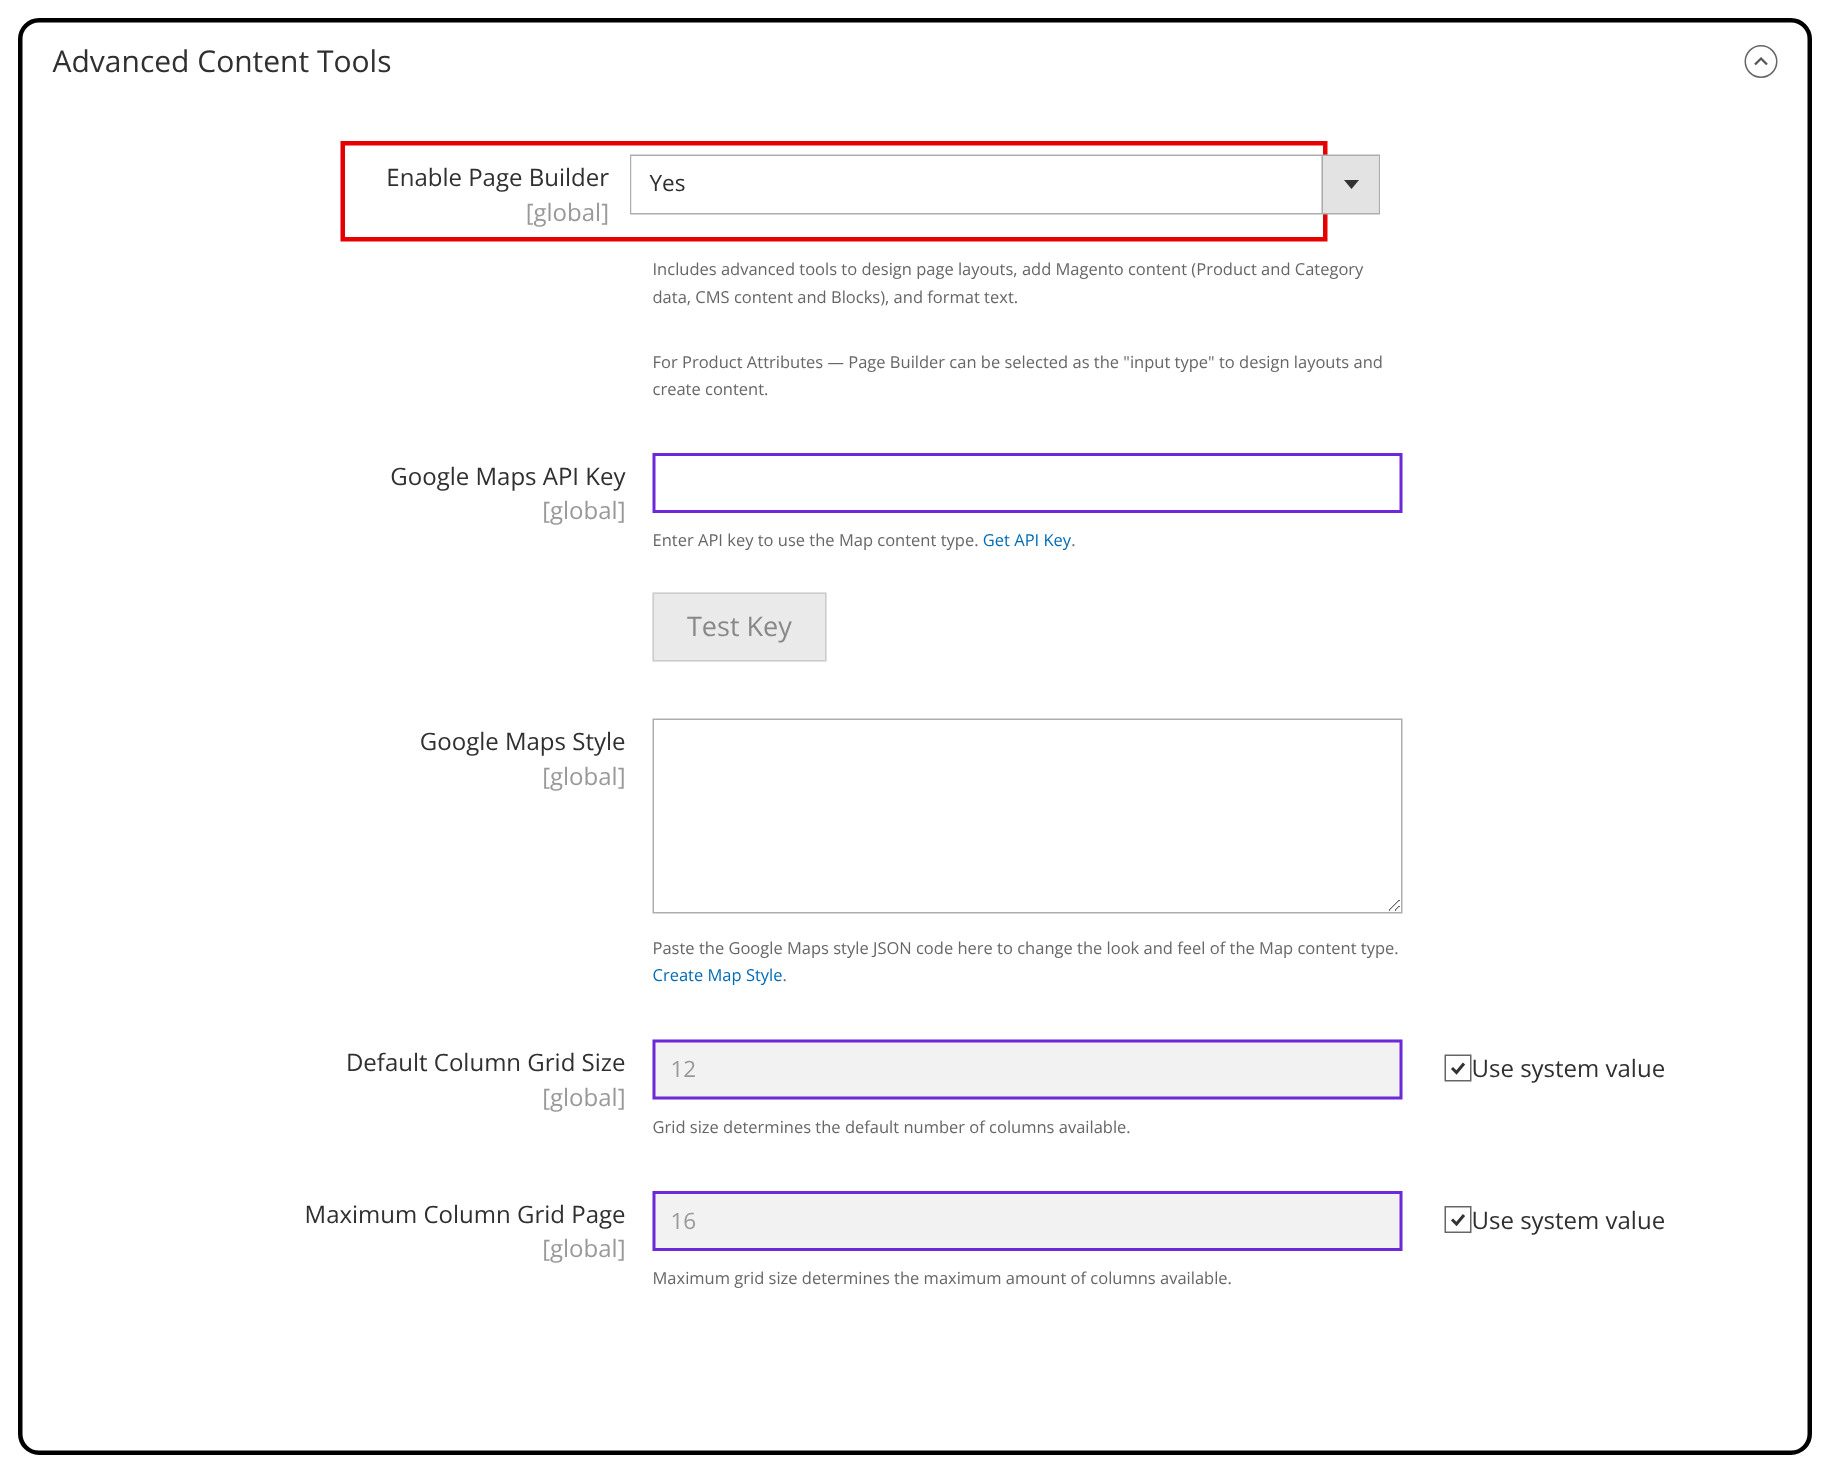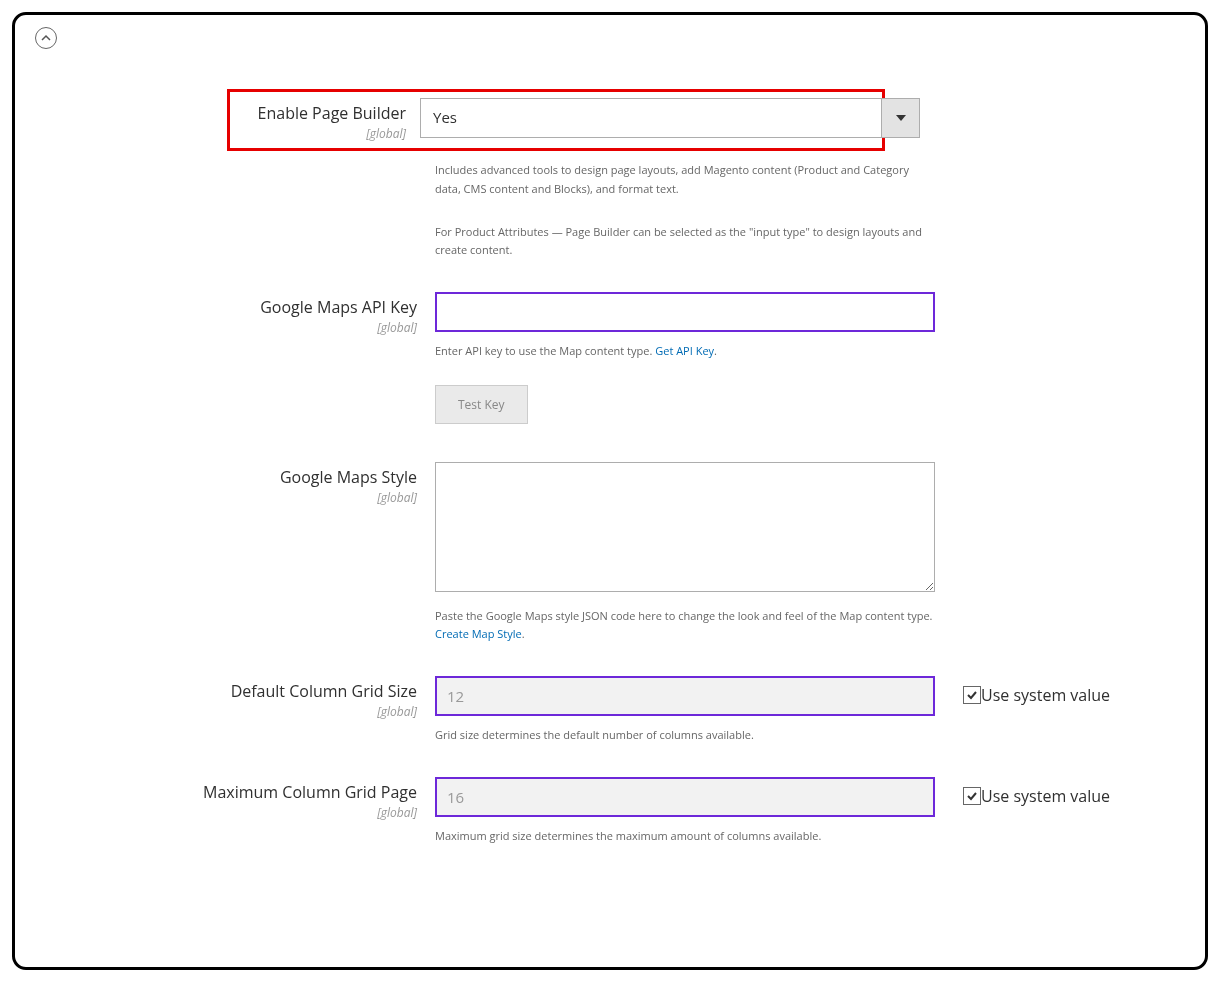--- a/index.html
+++ b/index.html
@@ -55,24 +55,23 @@
     padding-top: 6px;
     flex-shrink: 0;
   }
   .field-label {
     font-size: 16px;
     color: #303030;
     line-height: 1.2;
     padding-left: 24px;
   }
   .field-scope {
-    font-size: 12px;
+    font-size: 16px;
     color: #999;
     margin-top: 2px;
-    font-style: italic;
   }
   .control-col {
     width: 500px;
     flex-shrink: 0;
   }
   .extra-col {
     padding-left: 28px;
     padding-top: 8px;
     display: flex;
     align-items: center;
@@ -133,21 +132,21 @@
     line-height: 1.7;
     margin-top: 10px;
     margin-bottom: 24px;
   }
   .help a { color: #006bb4; text-decoration: none; cursor: pointer; }
   .btn-secondary {
     background: #eaeaea;
     border: 1px solid #ccc;
     color: #888;
     padding: 10px 22px;
-    font-size: 12px;
+    font-size: 18px;
     cursor: pointer;
     font-family: inherit;
   }
   .checkbox-wrap {
     display: inline-flex;
     align-items: center;
     gap: 0;
     font-size: 16px;
     color: #303030;
     cursor: pointer;
@@ -175,20 +174,21 @@
     margin-bottom: 10px;
   }
   .spacer { height: 30px; }
 </style>
 </head>
 <body>
 
 <div class="panel">
 
   <div class="panel-header">
+    <div class="panel-title">Advanced Content Tools</div>
     <div class="collapse-btn">
       <svg viewBox="0 0 10 10">
           <path d="M1 7 L5 3 L9 7" fill="none" stroke="#555" stroke-width="1.5"></path>
         </svg>
     </div>
   </div>
 
   <div class="highlight-row">
     <div class="highlight-box">
       <div class="row" style="margin-bottom:0;">

